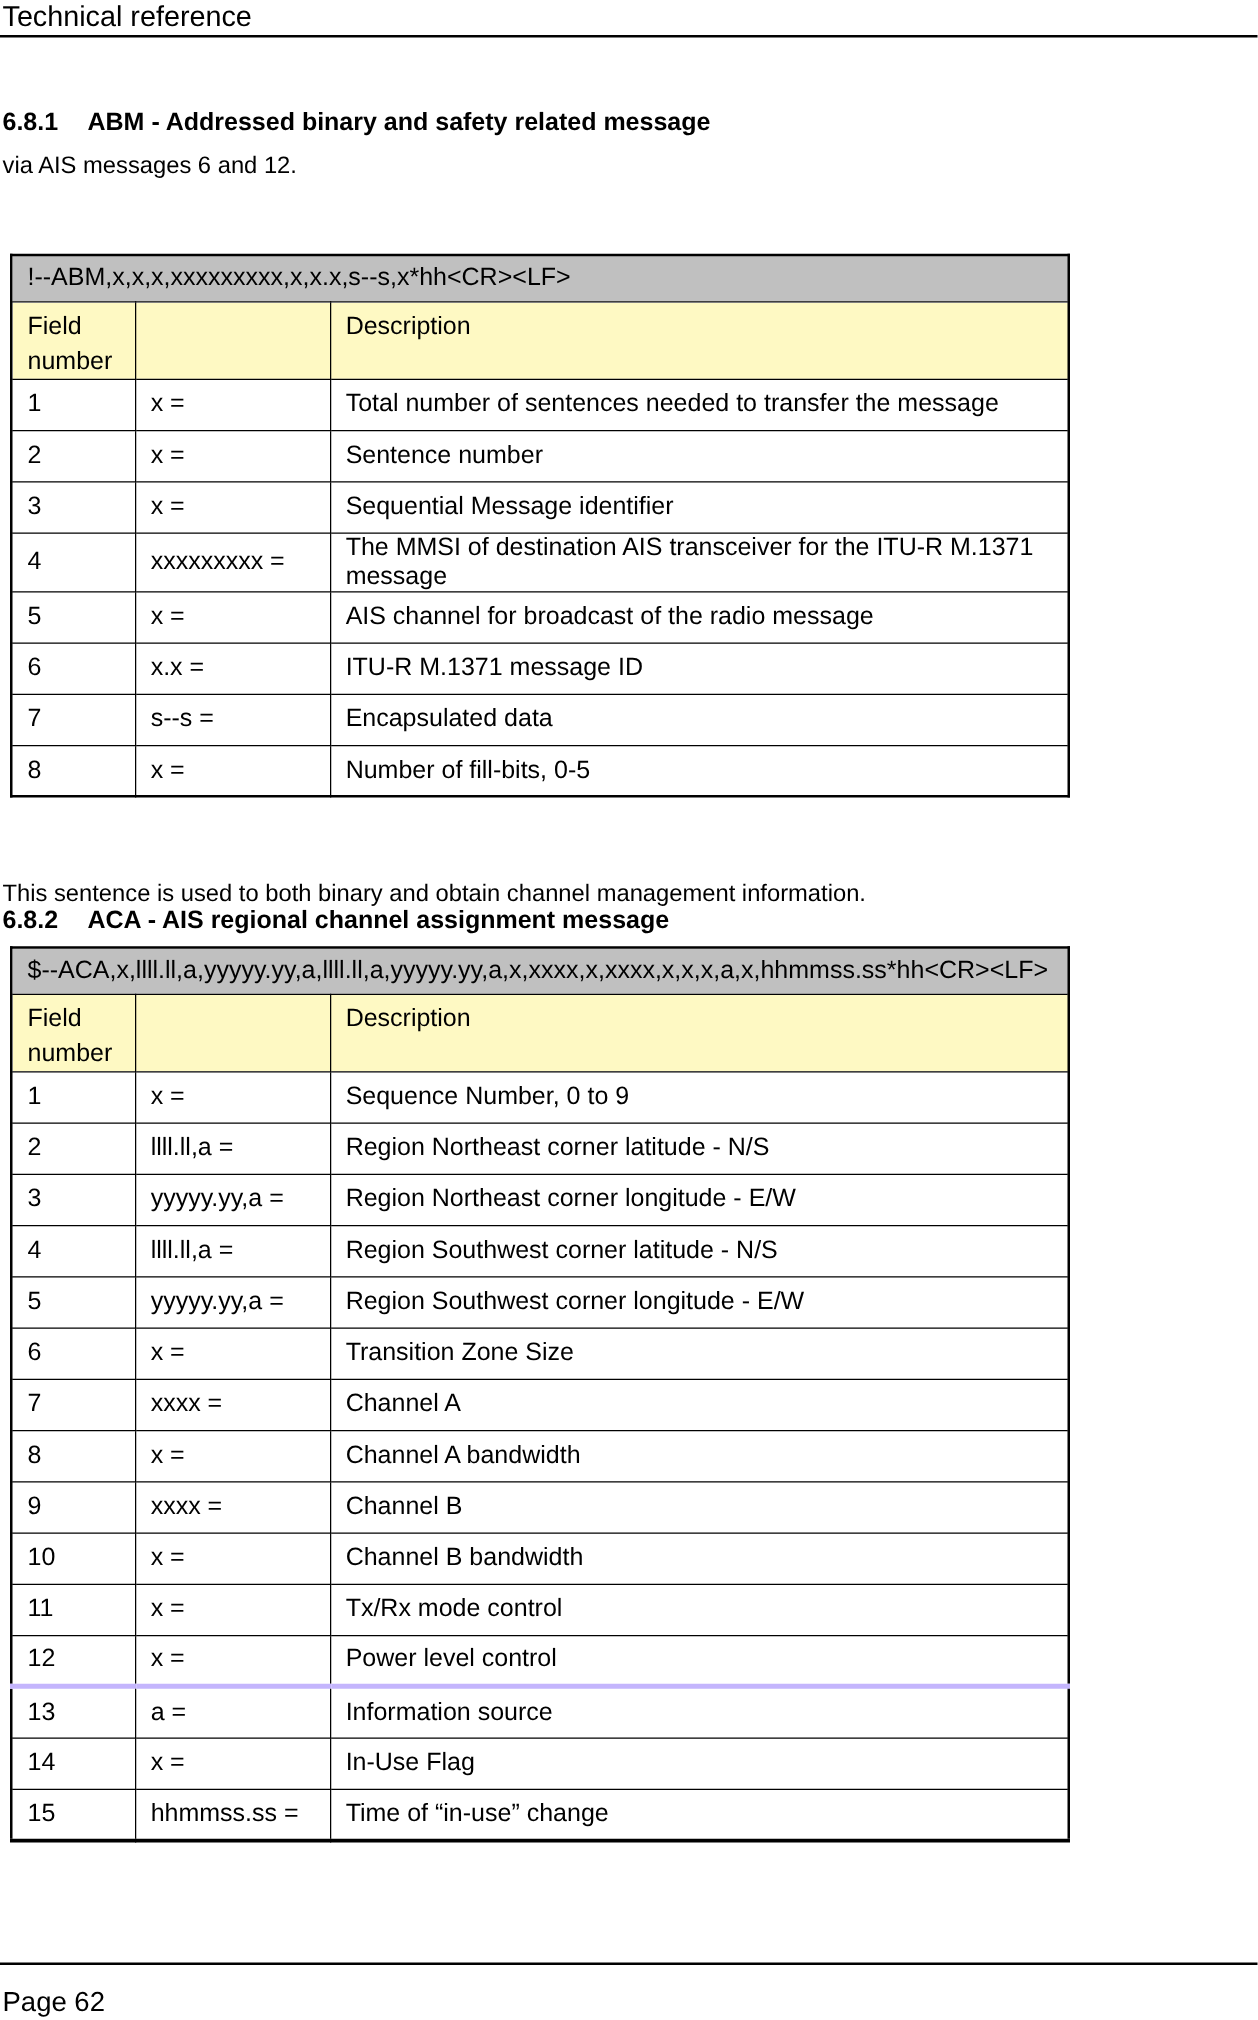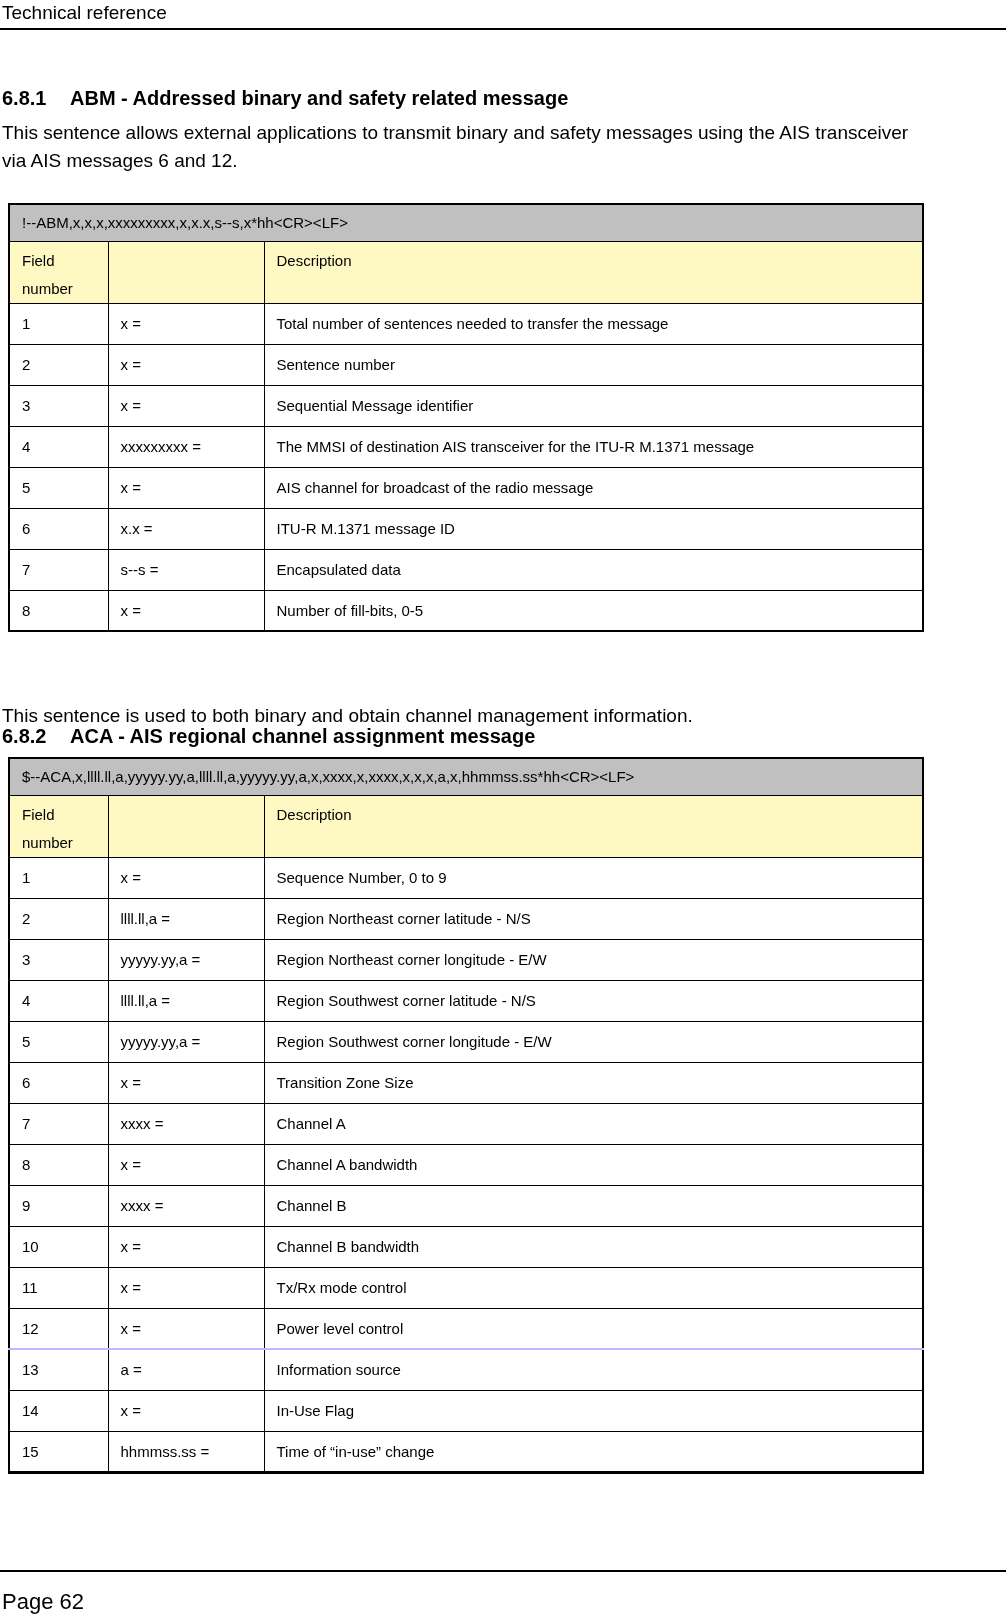--- a/index.html
+++ b/index.html
@@ -4,60 +4,59 @@
 <style>
   * { margin:0; padding:0; box-sizing:border-box; }
   html, body { background:#ffffff; }
   body {
     width:1006px; height:1616px; position:relative; overflow:hidden;
     font-family:"Liberation Sans", sans-serif; color:#000;
     -webkit-font-smoothing:antialiased;
   }
   .abs { position:absolute; }
 
-  .running-header { top:1px; left:2px; font-size:19px; line-height:24px; }
+  .running-header { top:1px; left:2px; font-size:23px; line-height:24px; }
   .rule { left:0; width:1006px; background:#000; }
   .rule-top { top:28px; height:2px; }
   .rule-bottom { top:1570px; height:2px; }
   .page-number { top:1589px; left:2px; font-size:22px; }
 
   .section-heading { left:2px; display:flex; font-size:20px; font-weight:bold; line-height:24px;justify-content:flex-end; }
   .section-heading .h-num { flex:0 0 68px; width:68px; }
   #heading-1 { top:86px; }
   #heading-2 { top:692px;margin-top:32px; }
 
   .intro { left:2px; width:1004px; font-size:19px; line-height:28px; }
   #intro-1 { top:119px; }
   #intro-2 { top:702px; }
 
   .ref-table {
-    left:8px; width:916px; border-collapse:collapse; table-layout:fixed;
-    font-size:15px; border:2px solid #000;
+    left:8px; width:848px; border-collapse:collapse; table-layout:fixed;
+    font-size:20px; border:2px solid #000;
   }
   #table-1 { top:203px; }
   #table-2 { top:757px; border-bottom:3px solid #000;border-radius:11px; }
   .ref-table td { border:1px solid #000; padding:0 6px 0 12px; vertical-align:middle; overflow:hidden; }
   .formula-row td { height:37px; background:#c0c0c0; }
   .head-row td { height:62px; background:#fef9c3; vertical-align:top; padding-top:5px; line-height:28px; }
   .data-row td { height:41px; }
-  .thick-top td { border-top:2px solid #c4b5fd; }
+  .thick-top td { border-top:4px solid #c4b5fd; }
 </style>
 </head>
 <body>
 
 <div class="abs running-header">Technical reference</div>
 <div class="abs rule rule-top"></div>
 
 <div class="abs section-heading" id="heading-1">
   <span class="h-num">6.8.1</span>
   <span class="h-title">ABM - Addressed binary and safety related message</span>
 </div>
 
 <div class="abs intro" id="intro-1">
-  <div>This sentence allows external applications to transmit binary and safety messages using the AIS transceiver</div>
   <div>via AIS messages 6 and 12.</div>
 </div>
 
 <table class="abs ref-table" id="table-1">
   <colgroup>
       <col style="width:99px">
       <col style="width:156px">
       <col>
     </colgroup>
   <tbody>

